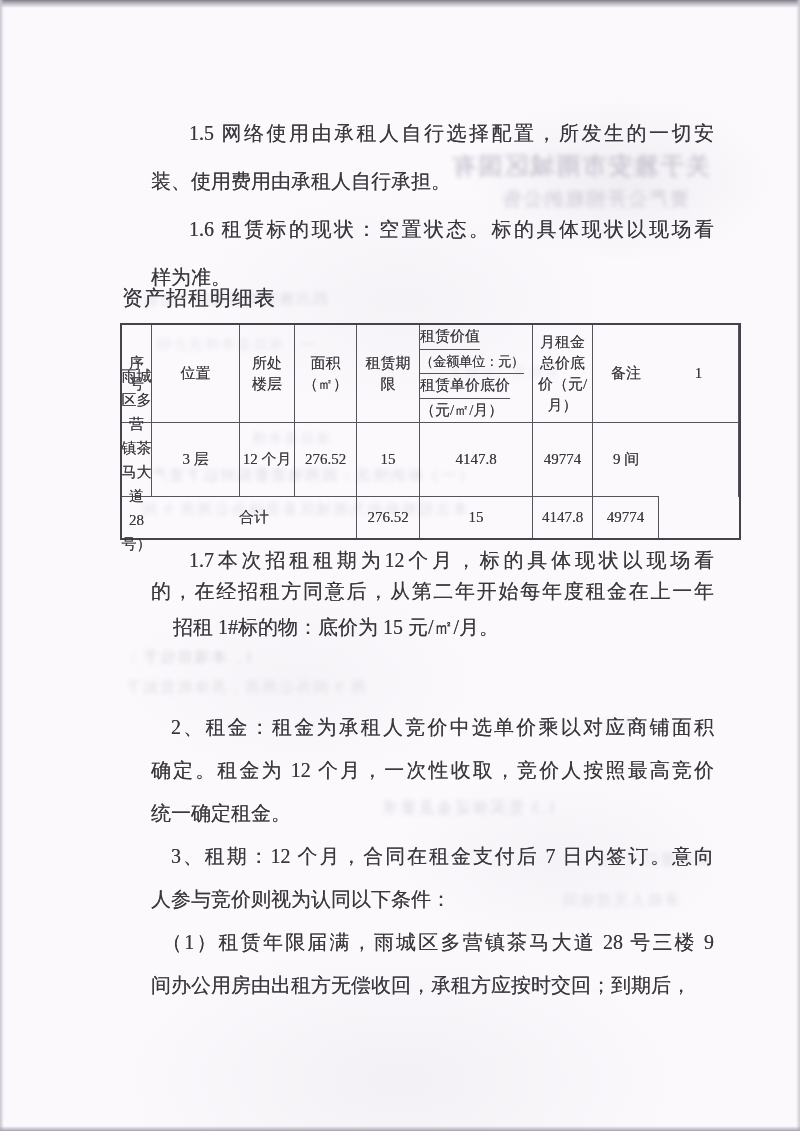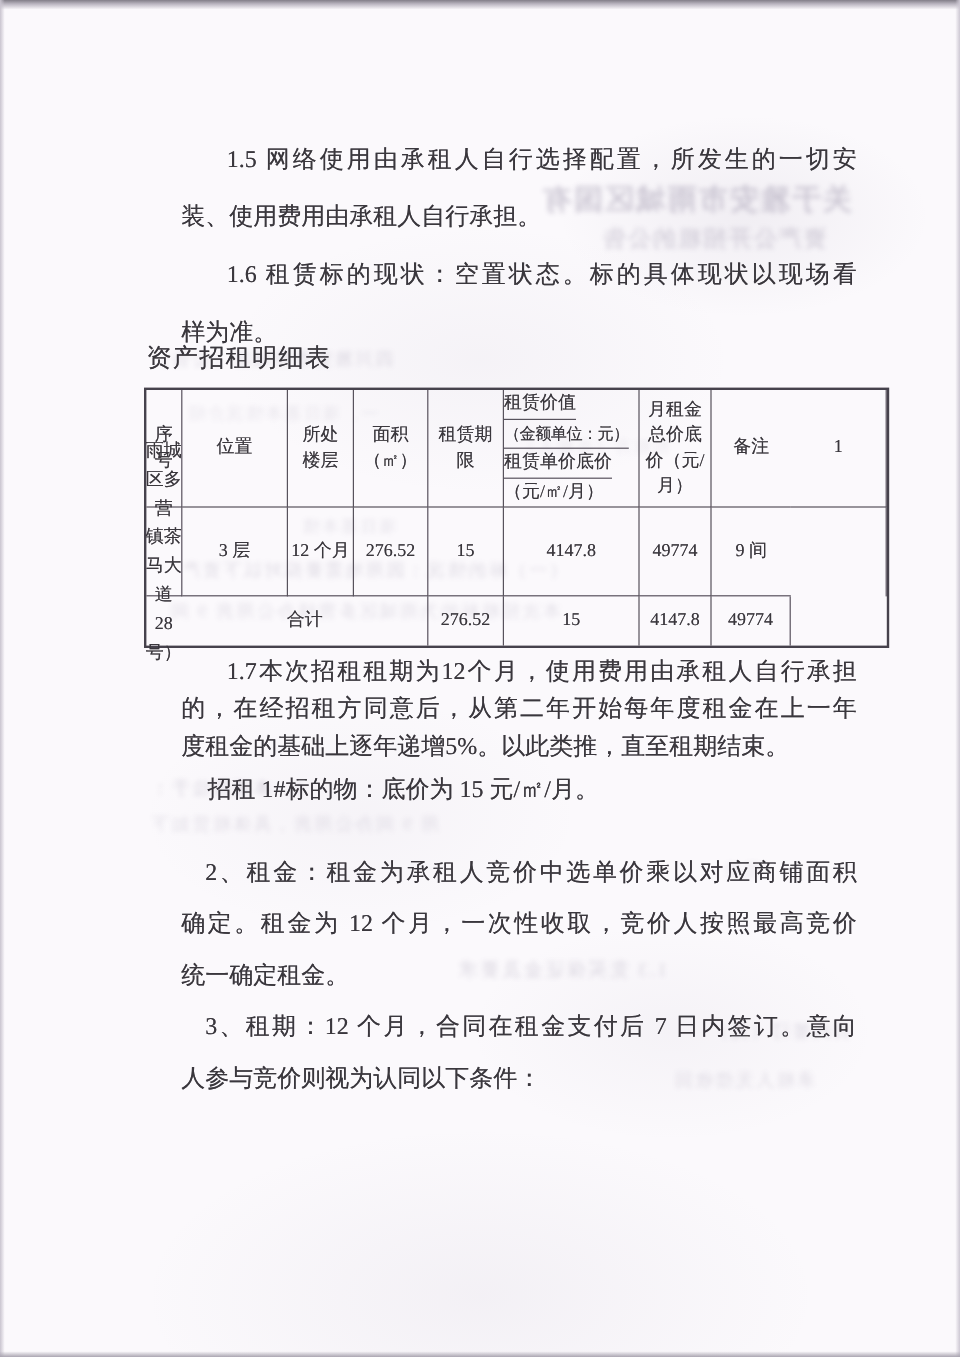--- a/index.html
+++ b/index.html
@@ -160,34 +160,37 @@
     <div class="c lr total-label">合计</div>
     <div class="c lr">276.52</div>
     <div class="c lr">15</div>
     <div class="c lr">4147.8</div>
     <div class="c lr">49774</div>
     <div class="c lr lc"></div>
   </div>
 
   <div class="blk blk2">
     <div>
-      <div class="tl fill ind38">1.7本次招租租期为12个月，使用费用由承租人自行承担</div>
+      <div class="tl fill ind38">1.7本次招租租期为12个月，标的具体现状以现场看</div>
       <div class="tl fill">的，在经招租方同意后，从第二年开始每年度租金在上一年</div>
-      <div class="tl">度租金的基础上逐年递增5%。以此类推，直至租期结束。</div>
     </div>
     <div class="ptarget">
       <div class="tl ind22">招租 1#标的物：底价为 15 元/㎡/月。</div>
     </div>
   </div>
 
   <div class="blk blk3">
     <div>
       <div class="tl fill ind20">2、租金：租金为承租人竞价中选单价乘以对应商铺面积</div>
       <div class="tl fill">确定。租金为 12 个月，一次性收取，竞价人按照最高竞价</div>
       <div class="tl">统一确定租金。</div>
     </div>
     <div>
       <div class="tl fill ind20">3、租期：12 个月，合同在租金支付后 7 日内签订。意向</div>
       <div class="tl">人参与竞价则视为认同以下条件：</div>
     </div>
+    <div>
+      <div class="tl fill ind12">（1）租赁年限届满，雨城区多营镇茶马大道 28 号三楼 9</div>
+      <div class="tl">间办公用房由出租方无偿收回，承租方应按时交回；到期后，</div>
+    </div>
   </div>
 
 </div>
 
 </body></html>

